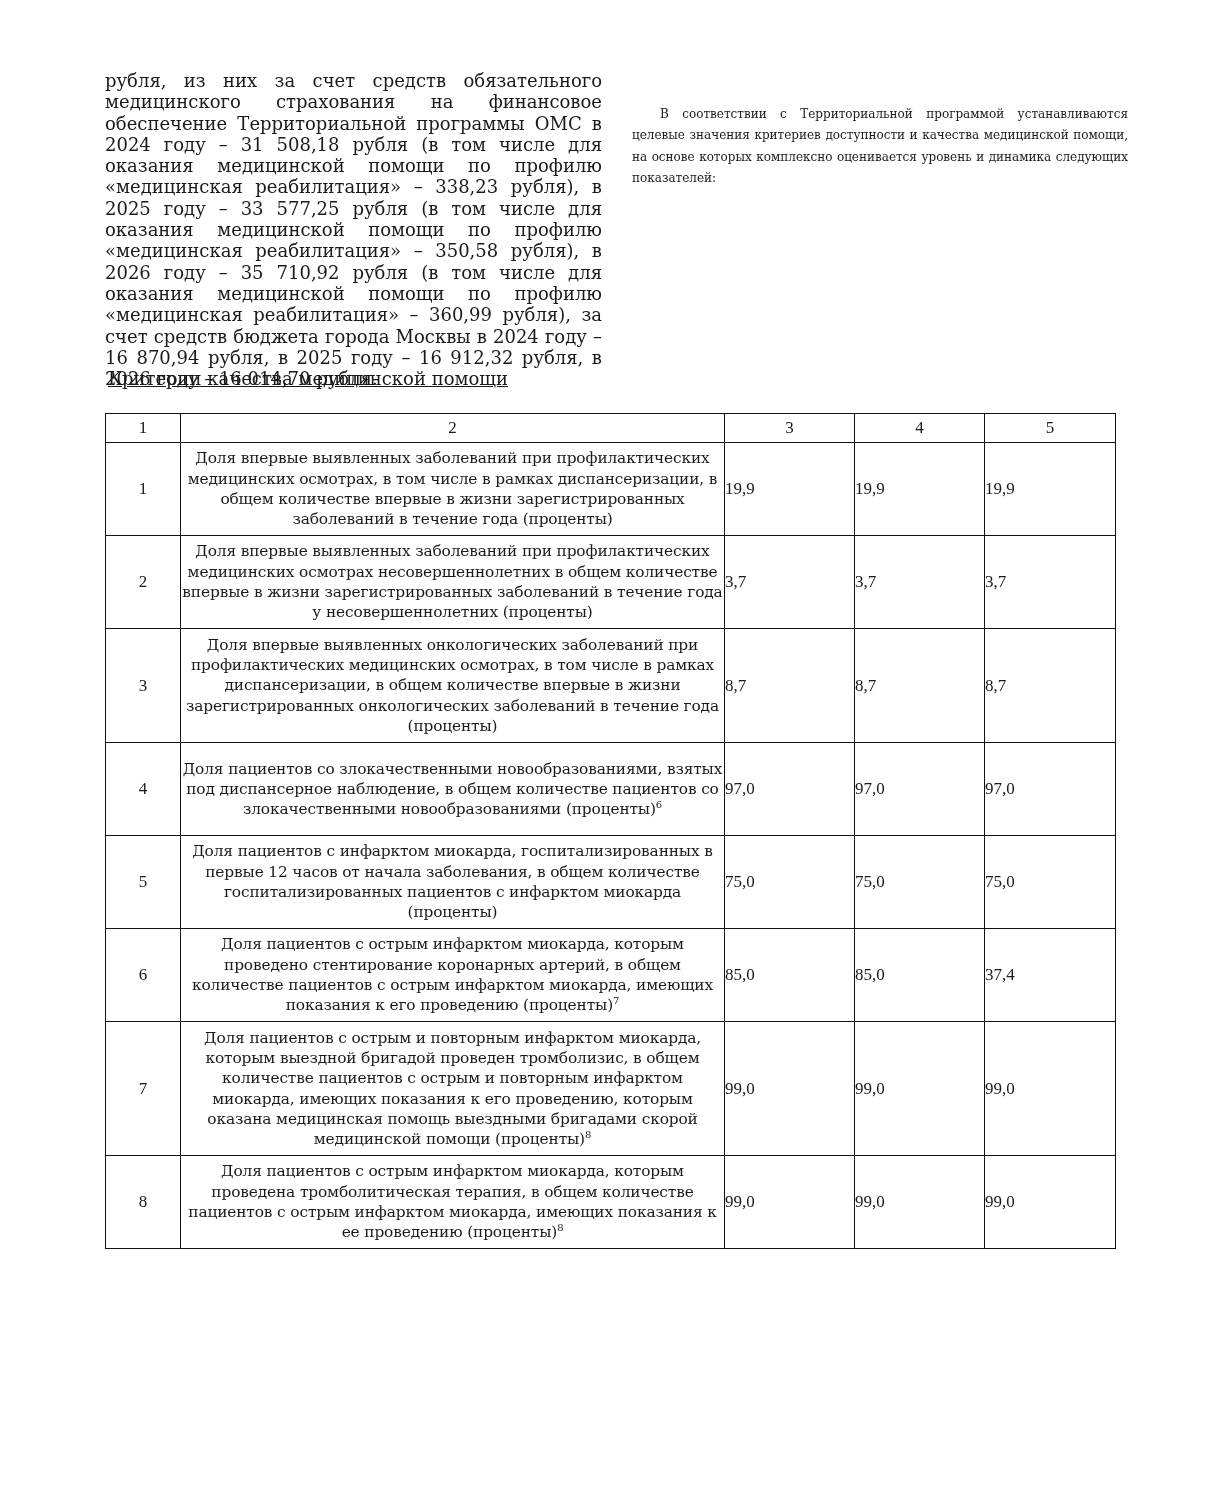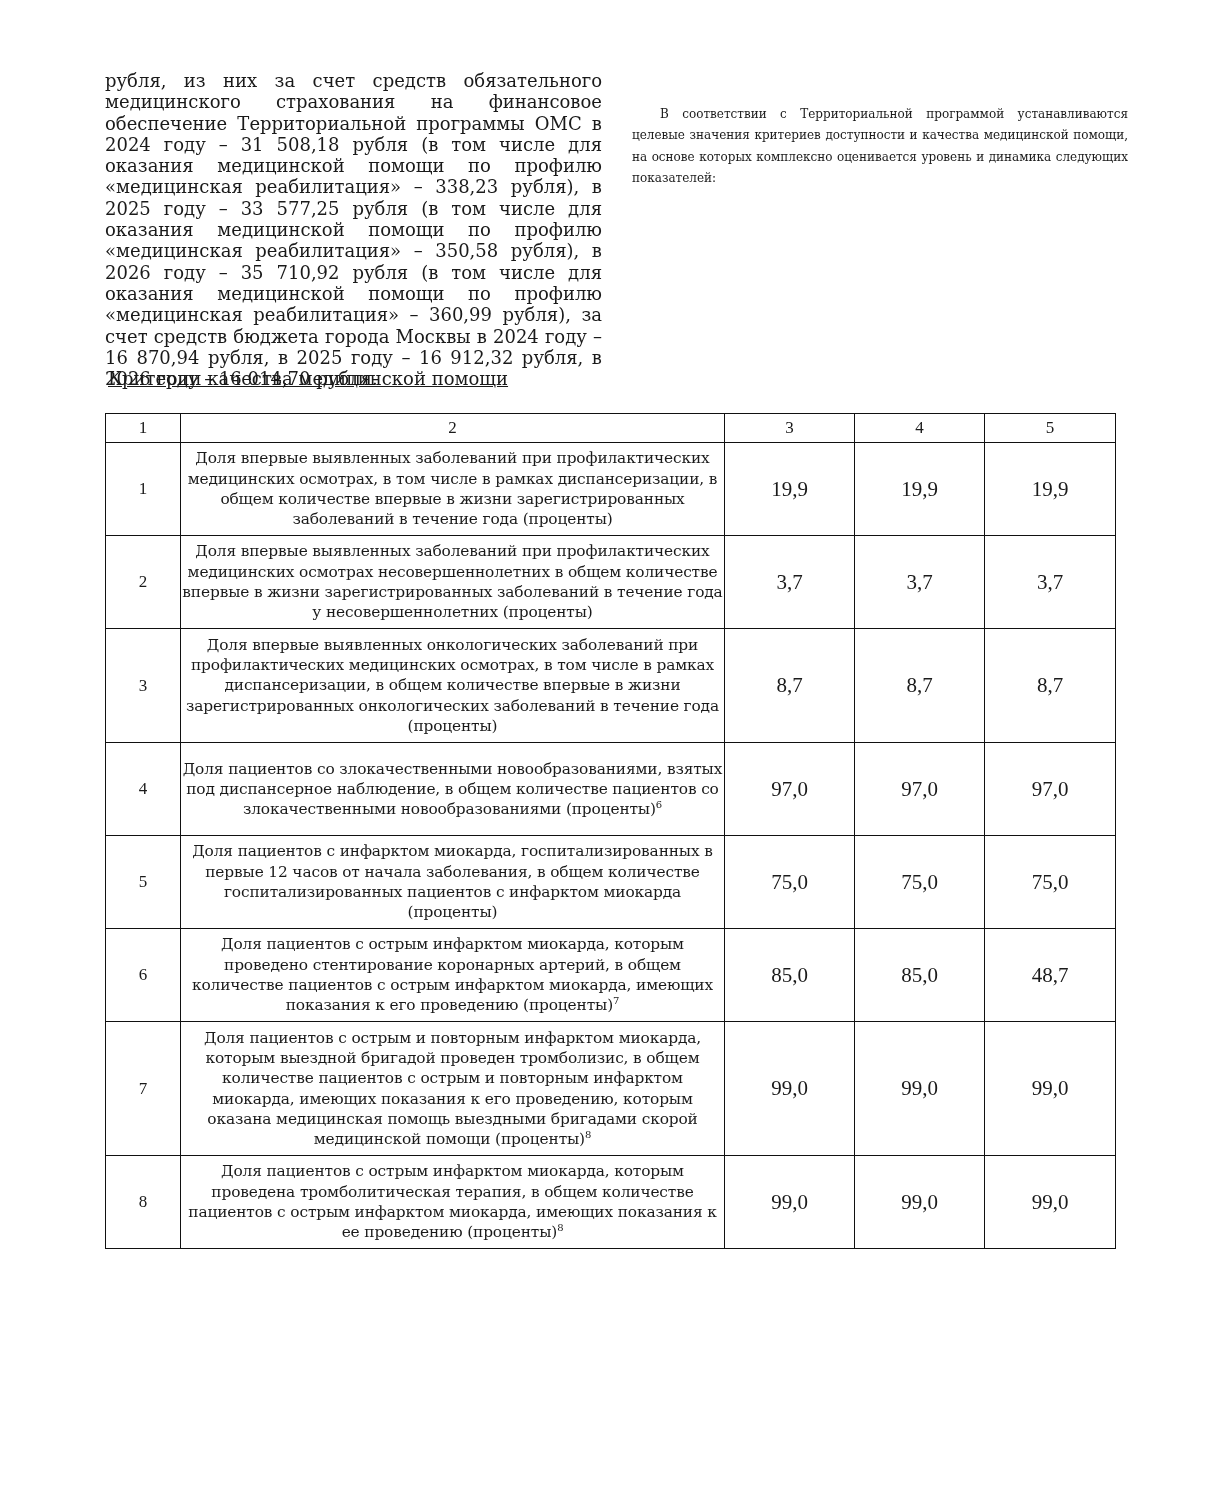--- a/index.html
+++ b/index.html
@@ -14,21 +14,21 @@
   .intro { margin: 34px 0 0 0; font-size: 12px; line-height: 21.3px; text-align: justify;
            text-indent: 28px; }
   .caption { position: absolute; left: 108px; top: 368px; font-size: 18px; line-height: 21px; text-decoration: underline; }
   table.criteria { position: absolute; left: 105px; top: 413px; border-collapse: collapse;
                    table-layout: fixed; width: 1010px; }
   table.criteria td, table.criteria th { border: 1.6px solid #111; padding: 0; vertical-align: middle; }
   th { font-family: "Liberation Serif", serif; font-weight: normal; font-size: 16.5px; line-height: 20px;
        text-align: center; }
   .numrow td { text-align: center; font-family: "Liberation Serif", serif; font-size: 17px; }
   td.num { text-align: center; font-family: "Liberation Serif", serif; font-size: 17px; }
-  td.val { text-align: center; font-family: "Liberation Serif", serif; font-size: 21px; }
+  td.val { text-align: left; font-family: "Liberation Serif", serif; font-size: 17px; }
   td.name { font-size: 15.4px; line-height: 20.3px; padding: 1px 6px 1px 7px; text-align: center;
             letter-spacing: -0.15px; }
   sup { font-size: 10px; line-height: 0; vertical-align: 6px; }
 </style>
 </head>
 <body>
 
 <div class="col-left">
   <p lang="ru" style="hyphens:auto;">рубля, из них за счет средств обязательного медицинского страхования на финансовое обеспечение Территориальной программы ОМС в 2024 году – 31 508,18 рубля (в том числе для оказания медицинской помощи по профилю «медицинская реабилитация» – 338,23 рубля), в 2025 году – 33 577,25 рубля (в том числе для оказания медицинской помощи по профилю «медицинская реабилитация» – 350,58 рубля), в 2026 году – 35 710,92 рубля (в том числе для оказания медицинской помощи по профилю «медицинская реабилитация» – 360,99 рубля), за счет средств бюджета города Москвы в 2024 году – 16 870,94 рубля, в 2025 году – 16 912,32 рубля, в 2026 году – 16 014,70 рубля.</p>
 </div>
@@ -90,21 +90,21 @@
       <td class="name"><span>Доля пациентов с инфарктом миокарда, госпитализированных в первые 12 часов от начала заболевания, в общем количестве госпитализированных пациентов с инфарктом миокарда (проценты)</span></td>
       <td class="val">75,0</td>
       <td class="val">75,0</td>
       <td class="val">75,0</td>
     </tr>
     <tr style="height:93px">
       <td class="num">6</td>
       <td class="name"><span>Доля пациентов с острым инфарктом миокарда, которым проведено стентирование коронарных артерий, в общем количестве пациентов с острым инфарктом миокарда, имеющих показания к его проведению (проценты)</span><sup>7</sup></td>
       <td class="val">85,0</td>
       <td class="val">85,0</td>
-      <td class="val">48,7</td>
+      <td class="val">37,4</td>
     </tr>
     <tr style="height:134px">
       <td class="num">7</td>
       <td class="name"><span>Доля пациентов с острым и повторным инфарктом миокарда, которым выездной бригадой проведен тромболизис, в общем количестве пациентов с острым и повторным инфарктом миокарда, имеющих показания к его проведению, которым оказана медицинская помощь выездными бригадами скорой медицинской помощи (проценты)</span><sup>8</sup></td>
       <td class="val">99,0</td>
       <td class="val">99,0</td>
       <td class="val">99,0</td>
     </tr>
     <tr style="height:93px">
       <td class="num">8</td>

